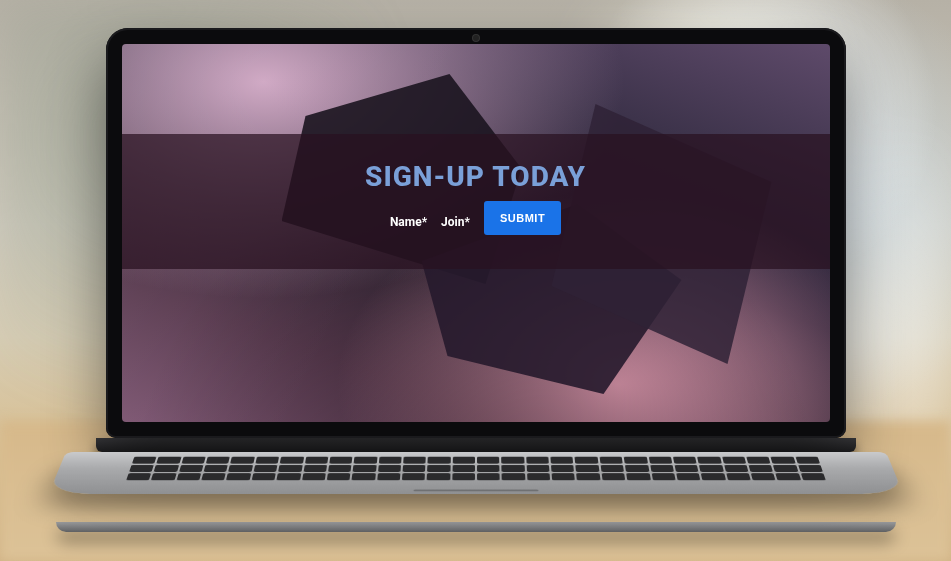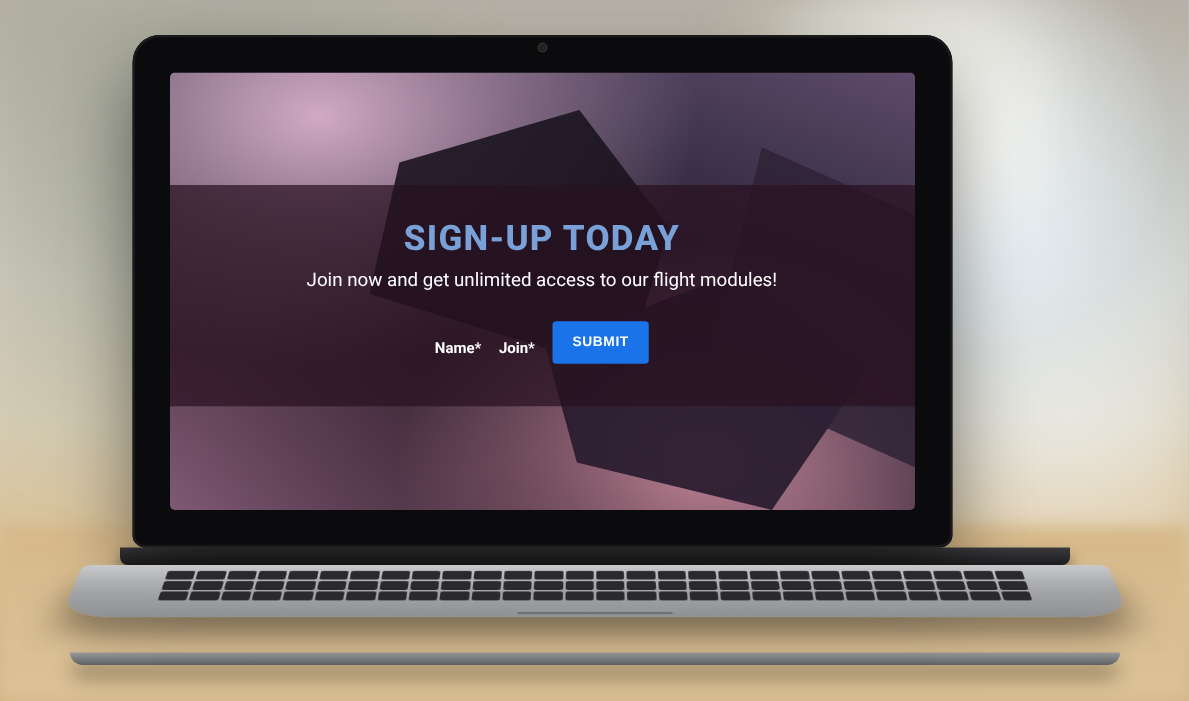--- a/index.html
+++ b/index.html
@@ -32,25 +32,25 @@
 
   
   .laptop {
     position:absolute;
     left:50%; transform:translateX(-50%);
     top:28px;
     width:740px;
   }
   .lid {
     position:relative;
-    width:656px; height:410px;
+    width:740px; height:410px;
     background:#0b0b0d;
     border-radius:22px 22px 10px 10px;
     box-shadow: 0 30px 60px rgba(0,0,0,0.45), inset 0 0 0 2px #1a1a1d;
-    padding:30px;
+    padding:16px;
   }
   .bezel-cam {
     position:absolute; top:7px; left:50%; transform:translateX(-50%);
     width:6px; height:6px; background:#222; border-radius:50%;
     box-shadow:0 0 0 1px #333;
   }
   .screen {
     position:relative; width:100%; height:100%;
     border-radius:4px;
     overflow:hidden;
@@ -167,21 +167,20 @@
     <div class="lid">
       <div class="bezel-cam"></div>
 
       <div class="screen">
         <div class="shard1"></div>
         <div class="shard2"></div>
         <div class="shard3"></div>
 
         <div class="band">
           <h1 class="title">SIGN-UP TODAY</h1>
-          <p class="subtitle">Join now and get unlimited access to our flight modules!</p>
 
           <div class="formrow">
 
             <div class="field">
               <label>Name*</label>
             </div>
 
 
             <div class="field">
               <label>Join*</label>

